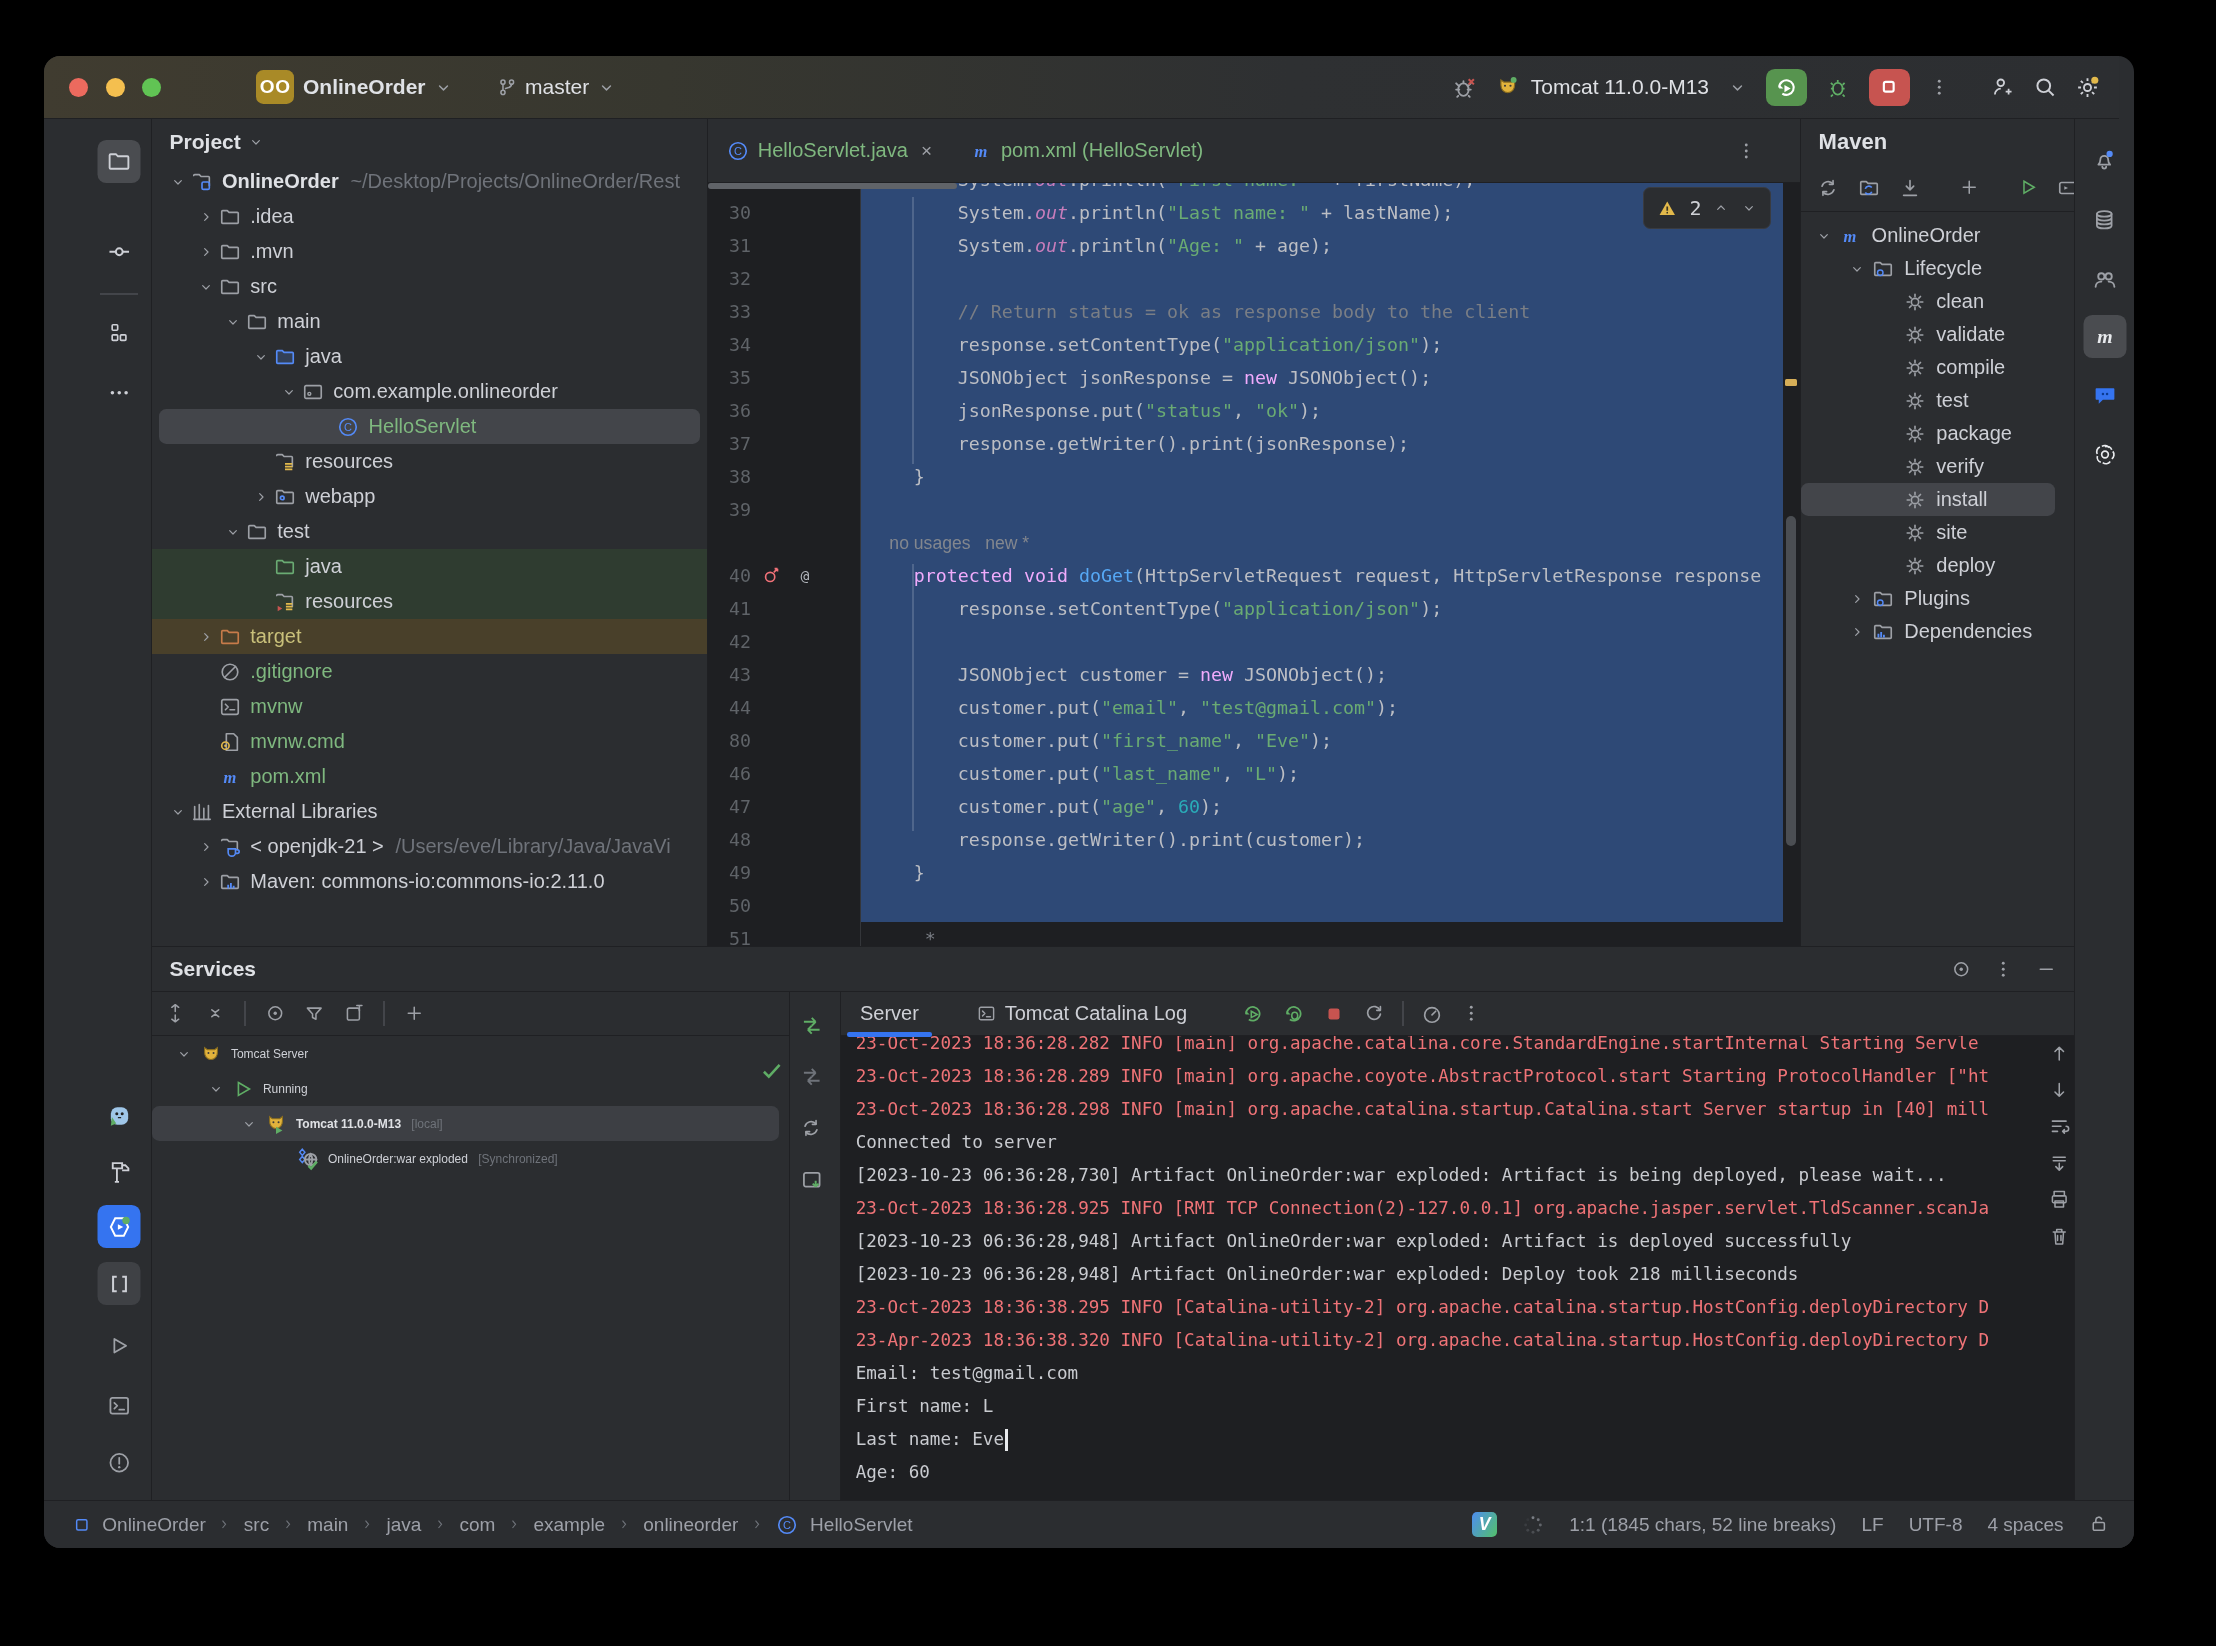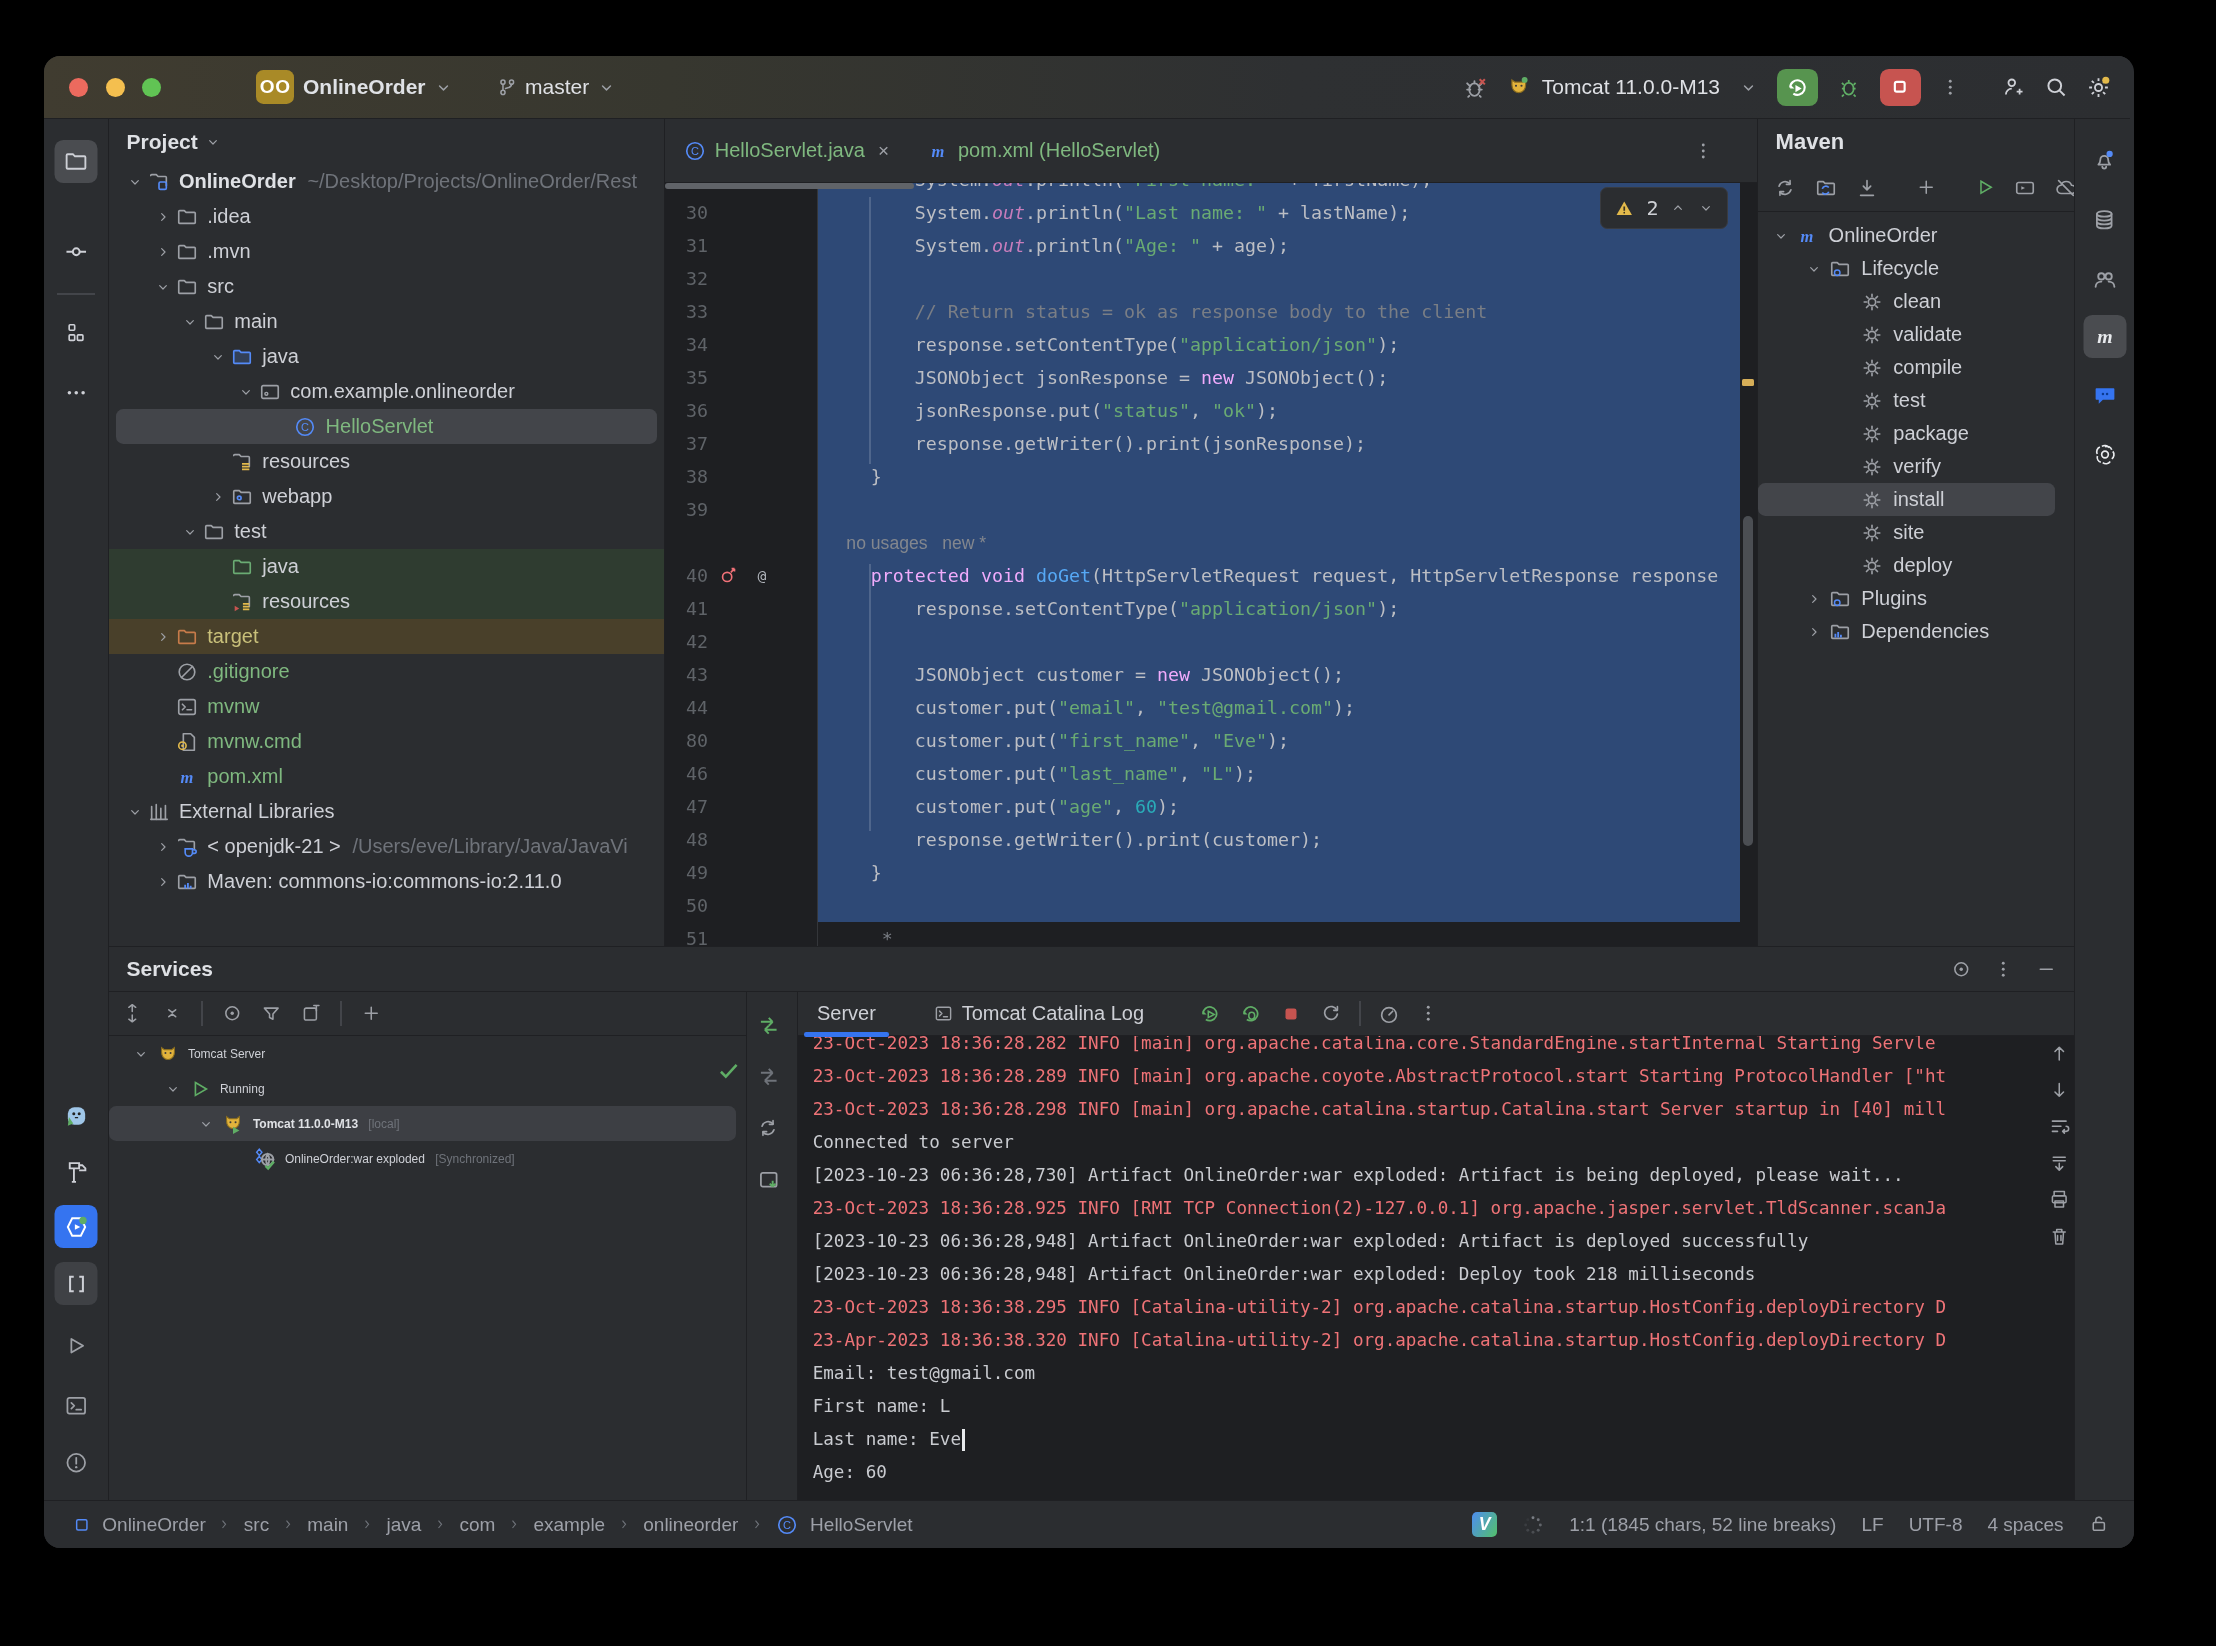--- a/index.html
+++ b/index.html
@@ -1,39 +1,39 @@
 <!DOCTYPE html>
 <html style="font-size:11.7px"><head>
 <meta charset="utf-8">
 <style>
   html,body{margin:0;padding:0;background:#000;}
   .stage{position:relative;width:2216px;height:1646px;background:#000;overflow:hidden;
          font-family:"Liberation Sans",sans-serif;color:#bcbec4;}
   .window{position:absolute;left:44px;top:56px;width:2090px;height:1492px;background:#2b2d30;
           border-radius:16px;overflow:hidden;box-shadow:0 29px 73px rgba(0,0,0,.7);}
   
-  .titlebar{position:absolute;left:0;top:0;right:4px;height:62px;
+  .titlebar{position:absolute;left:0;top:0;right:15px;height:62px;
             background:linear-gradient(90deg,#403c30 0%,#37372f 30%,#2e3032 60%,#2c2e31 100%);
             border-bottom:1.5px solid #1f2023;display:flex;align-items:center;}
   .lights{display:flex;gap:17.6px;margin-left:25px;}
   .light{width:19px;height:19px;border-radius:50%;}
   .chip{display:flex;align-items:center;gap:8.8px;margin-left:95px;}
   .oo{width:38px;height:34px;border-radius:7.3px;background:#a98a27;color:#fff;font-weight:bold;
       font-size:19px;display:flex;align-items:center;justify-content:center;letter-spacing:0.7px;}
   .tb-label{font-size:21px;color:#dfe1e5;font-weight:700;}
   .tb-label2{font-size:21px;color:#dfe1e5;}
   .branch{display:flex;align-items:center;gap:7.3px;margin-left:44px;}
   .tb-right{position:absolute;right:19px;top:0;height:62px;display:flex;align-items:center;gap:19px;}
   .btn-sq{width:41px;height:37px;border-radius:8.8px;display:flex;align-items:center;justify-content:center;}
   .btn-green{background:#57944f;}
   .btn-red{background:#c75450;}
   .icon{display:inline-flex;align-items:center;justify-content:center;}
   .icon svg{display:block;}
   
-  .main{position:absolute;left:0;top:63px;right:0;bottom:48px;display:flex;}
+  .main{position:absolute;left:0;top:63px;right:0;bottom:48px;display:flex;padding-left:43px;}
   .abar{width:64px;background:#2b2d30;position:relative;flex:none;}
   .abar.left{border-right:1.5px solid #1f2023;}
   .abar.right{width:59px;border-left:1.5px solid #1f2023;}
   .aicon{position:absolute;left:50%;transform:translateX(-50%);width:43px;height:43px;border-radius:8.8px;
          display:flex;align-items:center;justify-content:center;}
   .aicon.active{background:#4a4c50;}
   .aicon.activeblue{background:#3574f0;}
   .adivider{position:absolute;left:13px;right:13px;height:1.5px;background:#43454a;}
   .center{flex:1;display:flex;flex-direction:column;min-width:0;}
   .toprow{height:827px;display:flex;min-height:0;flex:none;}

